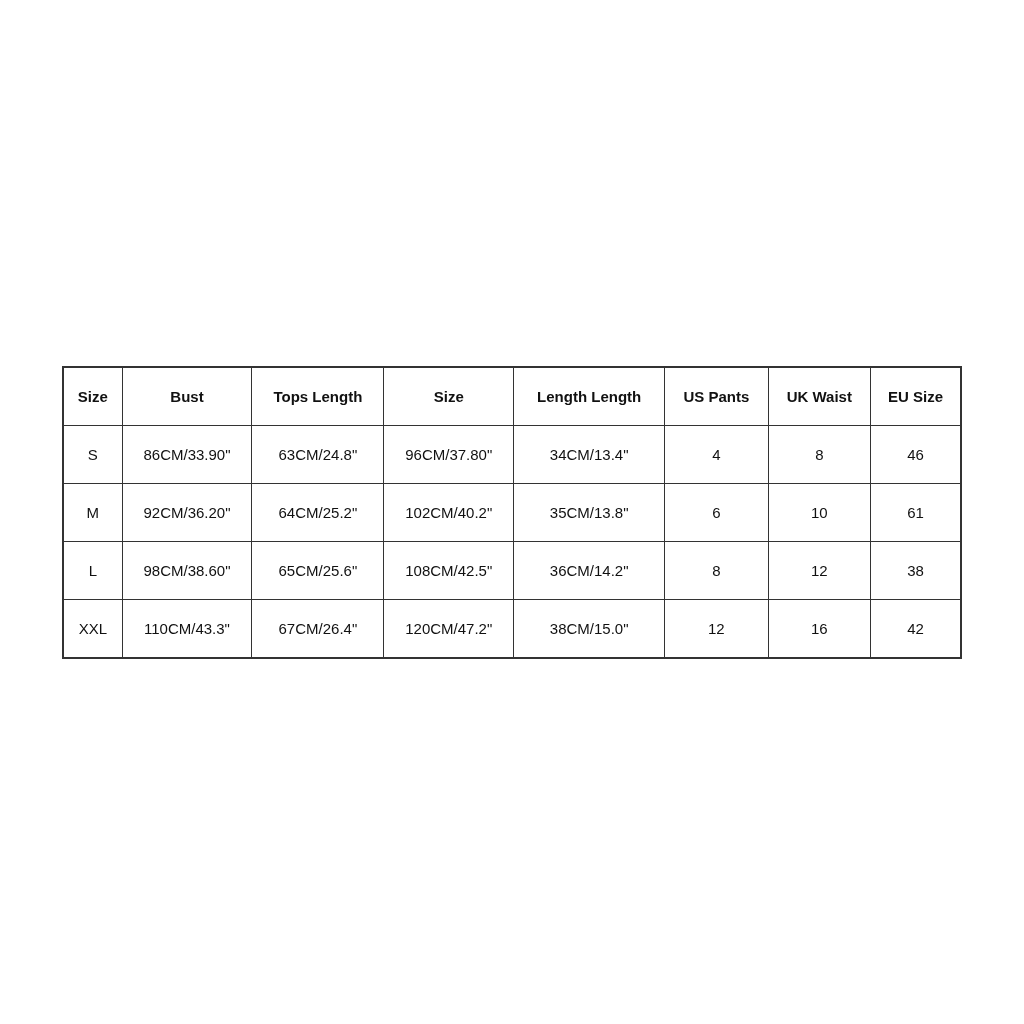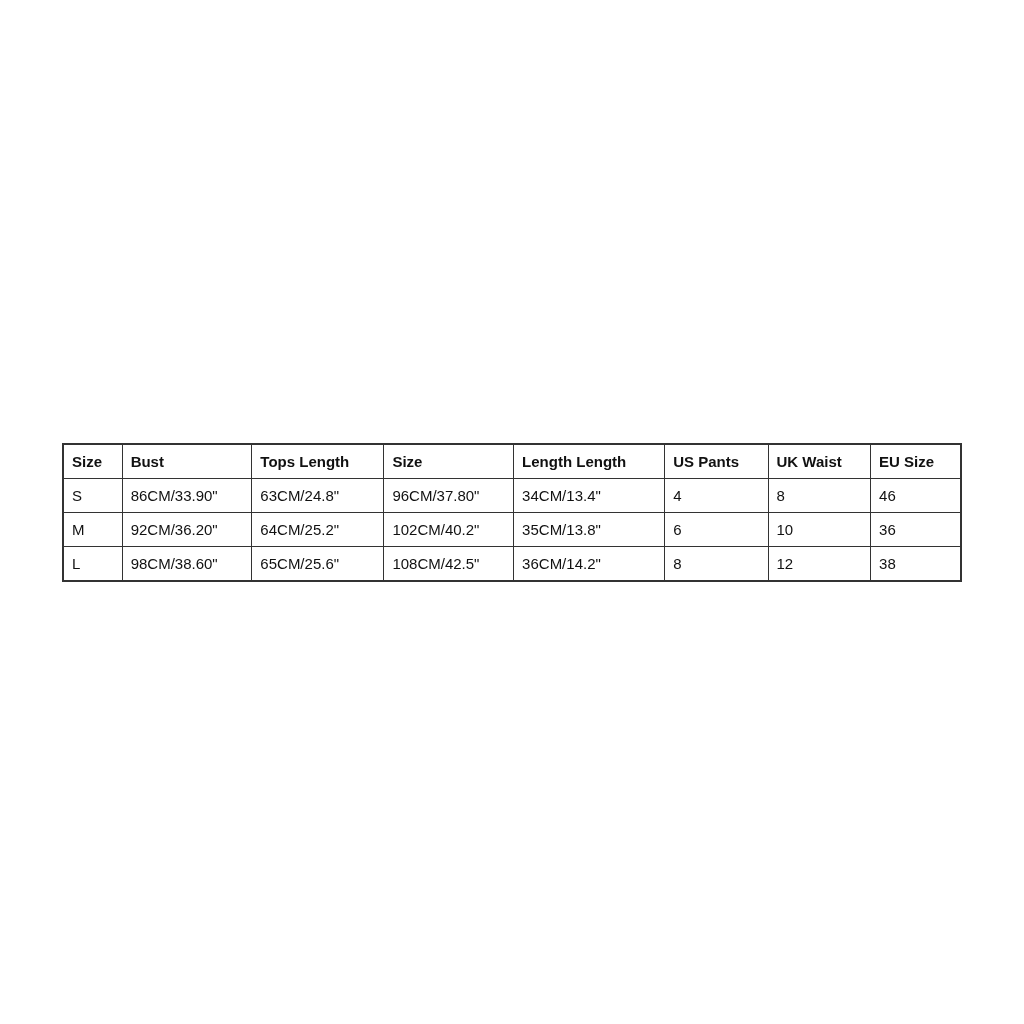--- a/index.html
+++ b/index.html
@@ -25,22 +25,22 @@
 
     table {
       width: 100%;
       border-collapse: collapse;
       font-size: 15px;
       color: #111;
     }
 
     th, td {
       border: 1.5px solid #333;
-      padding: 8px 8px;
-      text-align: left;
+      padding: 20px 8px;
+      text-align: center;
       font-weight: normal;
     }
 
     thead th {
       font-weight: bold;
       background-color: #ffffff;
     }
 
     tbody tr:nth-child(even) {
       background-color: #ffffff;
@@ -79,27 +79,37 @@
           <td>46</td>
         </tr>
         <tr>
           <td>M</td>
           <td>92CM/36.20"</td>
           <td>64CM/25.2"</td>
           <td>102CM/40.2"</td>
           <td>35CM/13.8"</td>
           <td>6</td>
           <td>10</td>
-          <td>36</td>
+          <td>61</td>
         </tr>
         <tr>
           <td>L</td>
           <td>98CM/38.60"</td>
           <td>65CM/25.6"</td>
           <td>108CM/42.5"</td>
           <td>36CM/14.2"</td>
           <td>8</td>
           <td>12</td>
           <td>38</td>
         </tr>
+        <tr>
+          <td>XXL</td>
+          <td>110CM/43.3"</td>
+          <td>67CM/26.4"</td>
+          <td>120CM/47.2"</td>
+          <td>38CM/15.0"</td>
+          <td>12</td>
+          <td>16</td>
+          <td>42</td>
+        </tr>
       </tbody>
   </table>
 </div>
 
 </body></html>

